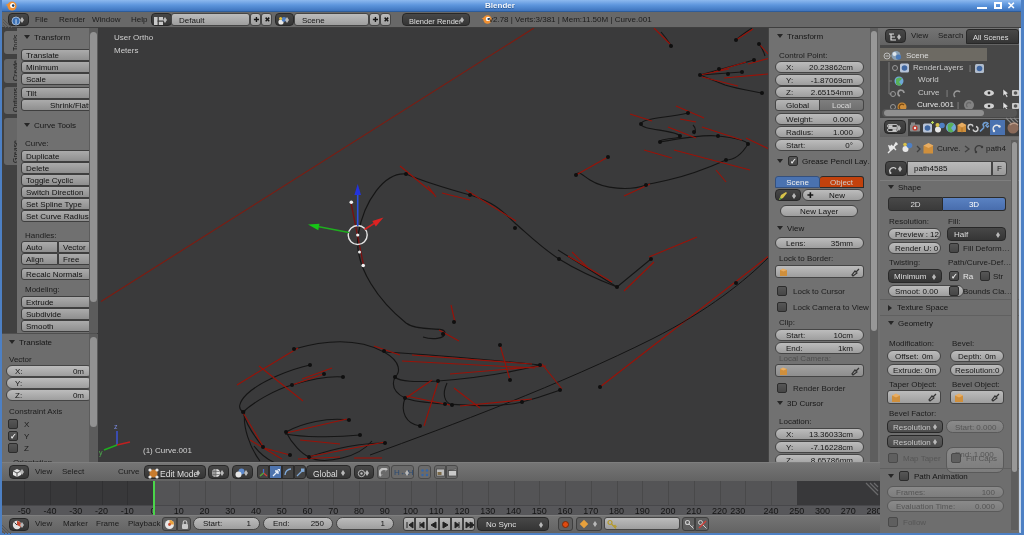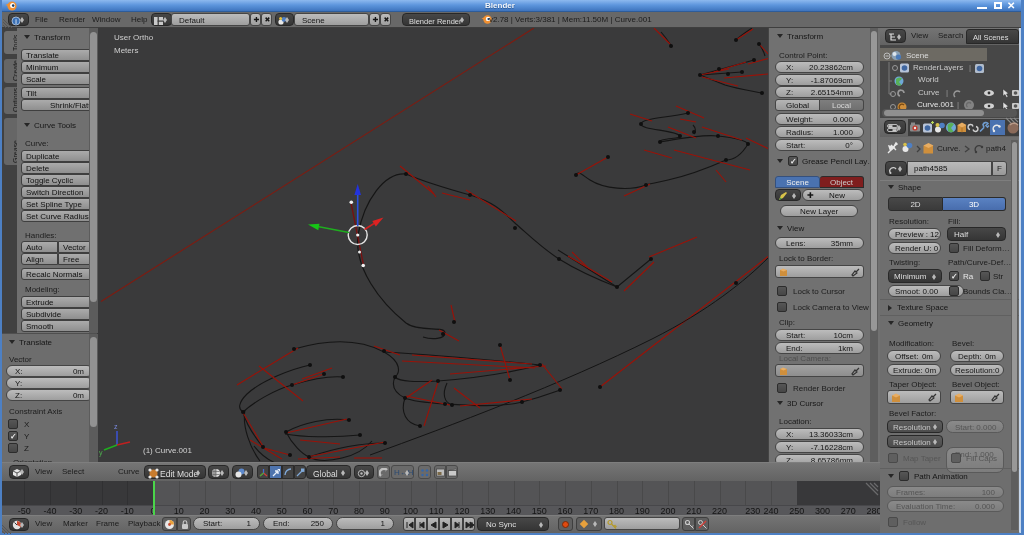--- a/index.html
+++ b/index.html
@@ -406,21 +406,21 @@
         <span class="r" style="top:1px;">1.000</span>
       </div>
   <div class="pill abs" style="left:6px;top:111px;width:89px;height:12px;">
         <span class="l" style="top:1px;">Start:</span>
         <span class="r" style="top:1px;">0°</span>
       </div>
   <div class="ph abs" style="left:8px;top:129px;"><span class="tri"></span></div>
   <div class="cb on" style="left:19px;top:128px;"></div>
   <div class="ph abs" style="left:33px;top:129px;font-size:8px;white-space:nowrap;">Grease Pencil Lay…</div>
   <div class="abs" style="left:6px;top:148px;width:45px;height:12px;background:#4a72b0;border:1px solid #35507c;border-radius:3px 3px 0 0;color:#eee;text-align:center;padding-top:1px;">Scene</div>
-  <div class="abs" style="left:51px;top:148px;width:44px;height:12px;background:#7f1d1d;border:1px solid #2b2b2b;border-left:none;border-radius:3px 3px 0 0;color:#ccc;text-align:center;padding-top:1px;">Object</div>
+  <div class="abs" style="left:51px;top:148px;width:44px;height:12px;background:#c2410c;border:1px solid #2b2b2b;border-left:none;border-radius:3px 3px 0 0;color:#ccc;text-align:center;padding-top:1px;">Object</div>
   <div class="dd abs" style="left:6px;top:161px;width:26px;height:12px;">
         <svg class="abs" style="left:2px;top:1px;" width="10" height="10">
           <path d="M1 9 L3 4 L8 1 L9 2 L5 7 Z" fill="#d8c24a"></path>
           <path d="M1 9 L2.5 6.5 L3.8 7.5 Z" fill="#3a9c48"></path>
         </svg>
         <div class="step" style="right:1px;"></div>
       </div>
   <div class="pill abs" style="left:33px;top:161px;width:62px;height:12px;">
         <span class="abs" style="left:4px;top:1px;">✚</span>
         <span class="abs" style="left:26px;top:1px;">New</span>
@@ -657,21 +657,21 @@
       <div class="abs" style="left:470.8px;top:0px;width:30px;text-align:center;color:#141414;font-size:9px;">130</div>
       <div class="abs" style="left:496.5px;top:0px;width:30px;text-align:center;color:#141414;font-size:9px;">140</div>
       <div class="abs" style="left:522.3px;top:0px;width:30px;text-align:center;color:#141414;font-size:9px;">150</div>
       <div class="abs" style="left:548.0px;top:0px;width:30px;text-align:center;color:#141414;font-size:9px;">160</div>
       <div class="abs" style="left:573.8px;top:0px;width:30px;text-align:center;color:#141414;font-size:9px;">170</div>
       <div class="abs" style="left:599.5px;top:0px;width:30px;text-align:center;color:#141414;font-size:9px;">180</div>
       <div class="abs" style="left:625.3px;top:0px;width:30px;text-align:center;color:#141414;font-size:9px;">190</div>
       <div class="abs" style="left:651.0px;top:0px;width:30px;text-align:center;color:#141414;font-size:9px;">200</div>
       <div class="abs" style="left:676.8px;top:0px;width:30px;text-align:center;color:#141414;font-size:9px;">210</div>
       <div class="abs" style="left:702.5px;top:0px;width:30px;text-align:center;color:#141414;font-size:9px;">220</div>
-      <div class="abs" style="left:728.3px;top:0px;width:30px;text-align:right;color:#141414;font-size:9px;">230</div>
+      <div class="abs" style="left:728.3px;top:0px;width:30px;text-align:left;color:#141414;font-size:9px;">230</div>
       <div class="abs" style="left:754.0px;top:0px;width:30px;text-align:center;color:#141414;font-size:9px;">240</div>
       <div class="abs" style="left:779.8px;top:0px;width:30px;text-align:center;color:#141414;font-size:9px;">250</div>
       <div class="abs" style="left:805.5px;top:0px;width:30px;text-align:center;color:#141414;font-size:9px;">300</div>
       <div class="abs" style="left:831.3px;top:0px;width:30px;text-align:center;color:#141414;font-size:9px;">270</div>
       <div class="abs" style="left:857.0px;top:0px;width:30px;text-align:center;color:#141414;font-size:9px;">280</div>
     </div>
  <svg class="abs" style="left:862px;top:1px;" width="15" height="15">
       <g stroke="#6a6a6c" stroke-width="1.2">
         <path d="M6 1 L14 9"></path>
         <path d="M10 1 L14 5"></path>

